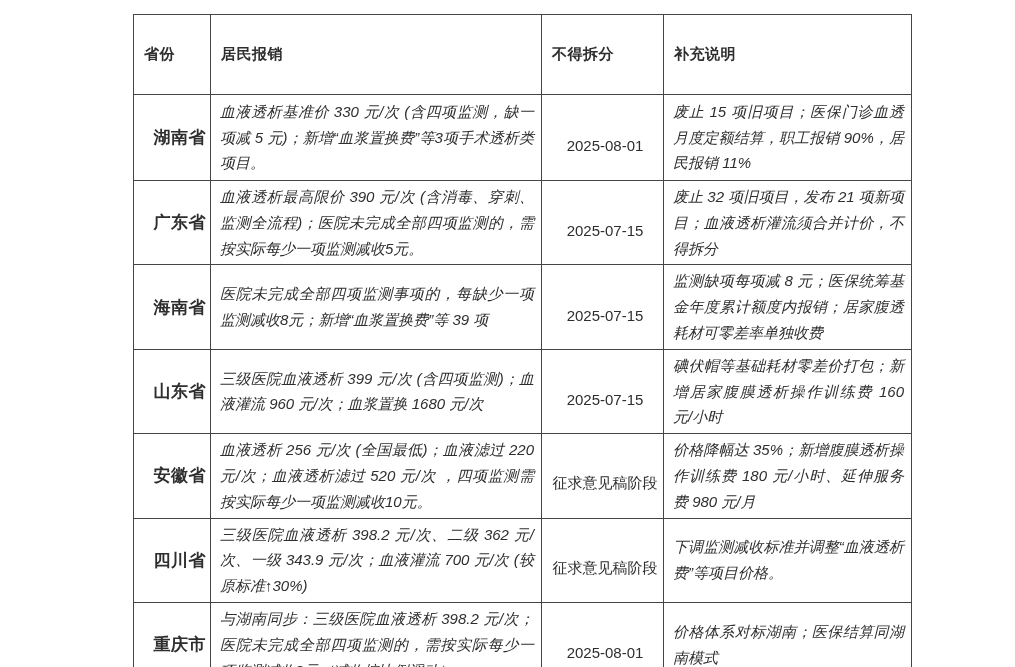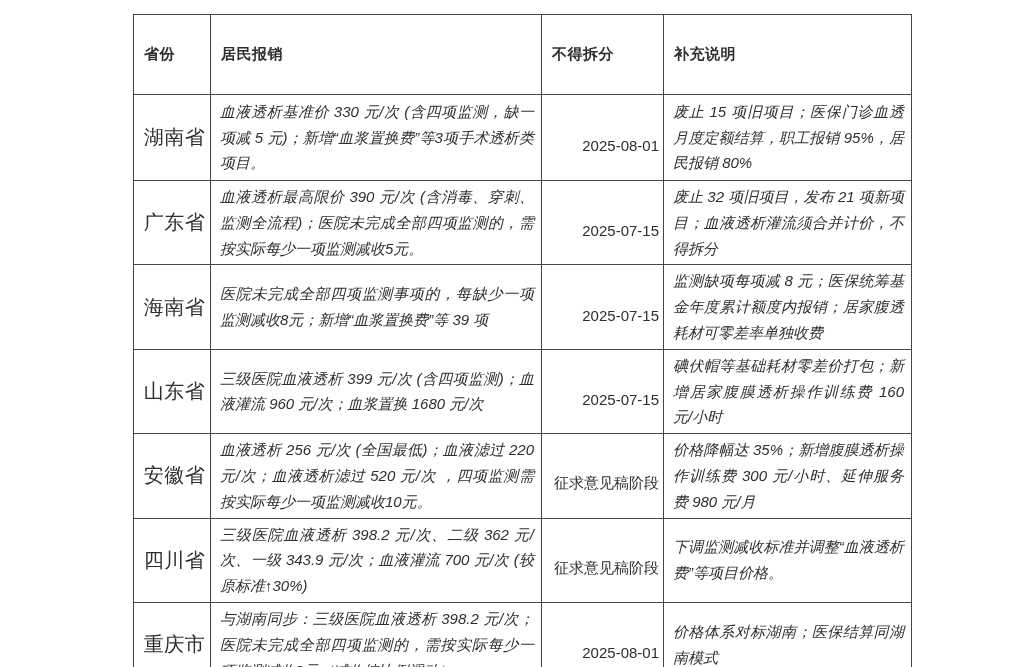--- a/index.html
+++ b/index.html
@@ -39,38 +39,38 @@
   .price-table tr.r6 { height: 80px; }
 
   .price-table th {
     font-size: 15px;
     font-weight: bold;
     text-align: left;
     padding: 0 8px 0 10px;
     letter-spacing: 0.5px;
   }
   td.province {
-    font-weight: normal;
-    font-size: 20px;
-    text-align: center;
+    font-weight: bold;
+    font-size: 17px;
+    text-align: right;
     padding: 0 4px 0 9px;
     letter-spacing: 0.5px;
   }
   td.content, td.notes {
     font-size: 15px;
     line-height: 1.72;
     padding: 3px 7px 3px 9px;
     text-align: justify;
     text-justify: inter-ideograph;
     word-break: break-all;
     font-style: italic;
   }
   td.time {
     font-size: 15px;
-    text-align: right;
+    text-align: center;
     padding: 16px 4px 0 9px;
   }
 </style>
 </head>
 <body>
 
 <div class="table-wrap">
   <table class="price-table">
     <colgroup>
       <col class="c-province">
@@ -84,21 +84,21 @@
         <th>居民报销</th>
         <th>不得拆分</th>
         <th>补充说明</th>
       </tr>
     </thead>
     <tbody>
       <tr class="r0">
         <td class="province">湖南省</td>
         <td class="content">血液透析基准价 330 元/次 (含四项监测，缺一项减 5 元)；新增“血浆置换费”等3项手术透析类项目。</td>
         <td class="time">2025-08-01</td>
-        <td class="notes">废止 15 项旧项目；医保门诊血透月度定额结算，职工报销 95%，居民报销 80%</td>
+        <td class="notes">废止 15 项旧项目；医保门诊血透月度定额结算，职工报销 90%，居民报销 11%</td>
       </tr>
       <tr class="r1">
         <td class="province">广东省</td>
         <td class="content">血液透析最高限价 390 元/次 (含消毒、穿刺、监测全流程)；医院未完成全部四项监测的，需按实际每少一项监测减收5元。</td>
         <td class="time">2025-07-15</td>
         <td class="notes">废止 32 项旧项目，发布 21 项新项目；血液透析灌流须合并计价，不得拆分</td>
       </tr>
       <tr class="r2">
         <td class="province">海南省</td>
         <td class="content">医院未完成全部四项监测事项的，每缺少一项监测减收8元；新增“血浆置换费”等 39 项</td>
@@ -108,21 +108,21 @@
       <tr class="r3">
         <td class="province">山东省</td>
         <td class="content">三级医院血液透析 399 元/次 (含四项监测)；血液灌流 960 元/次；血浆置换 1680 元/次</td>
         <td class="time">2025-07-15</td>
         <td class="notes">碘伏帽等基础耗材零差价打包；新增居家腹膜透析操作训练费 160 元/小时</td>
       </tr>
       <tr class="r4">
         <td class="province">安徽省</td>
         <td class="content">血液透析 256 元/次 (全国最低)；血液滤过 220 元/次；血液透析滤过 520 元/次 ，四项监测需按实际每少一项监测减收10元。</td>
         <td class="time">征求意见稿阶段</td>
-        <td class="notes">价格降幅达 35%；新增腹膜透析操作训练费 300 元/小时、延伸服务费 980 元/月</td>
+        <td class="notes">价格降幅达 35%；新增腹膜透析操作训练费 180 元/小时、延伸服务费 980 元/月</td>
       </tr>
       <tr class="r5">
         <td class="province">四川省</td>
         <td class="content">三级医院血液透析 398.2 元/次、二级 362 元/次、一级 343.9 元/次；血液灌流 700 元/次 (较原标准↑30%)</td>
         <td class="time">征求意见稿阶段</td>
         <td class="notes">下调监测减收标准并调整“血液透析费”等项目价格。</td>
       </tr>
       <tr class="r6">
         <td class="province">重庆市</td>
         <td class="content">与湖南同步：三级医院血液透析 398.2 元/次；医院未完成全部四项监测的，需按实际每少一项监测减收8元（减收按比例浮动）。</td>

